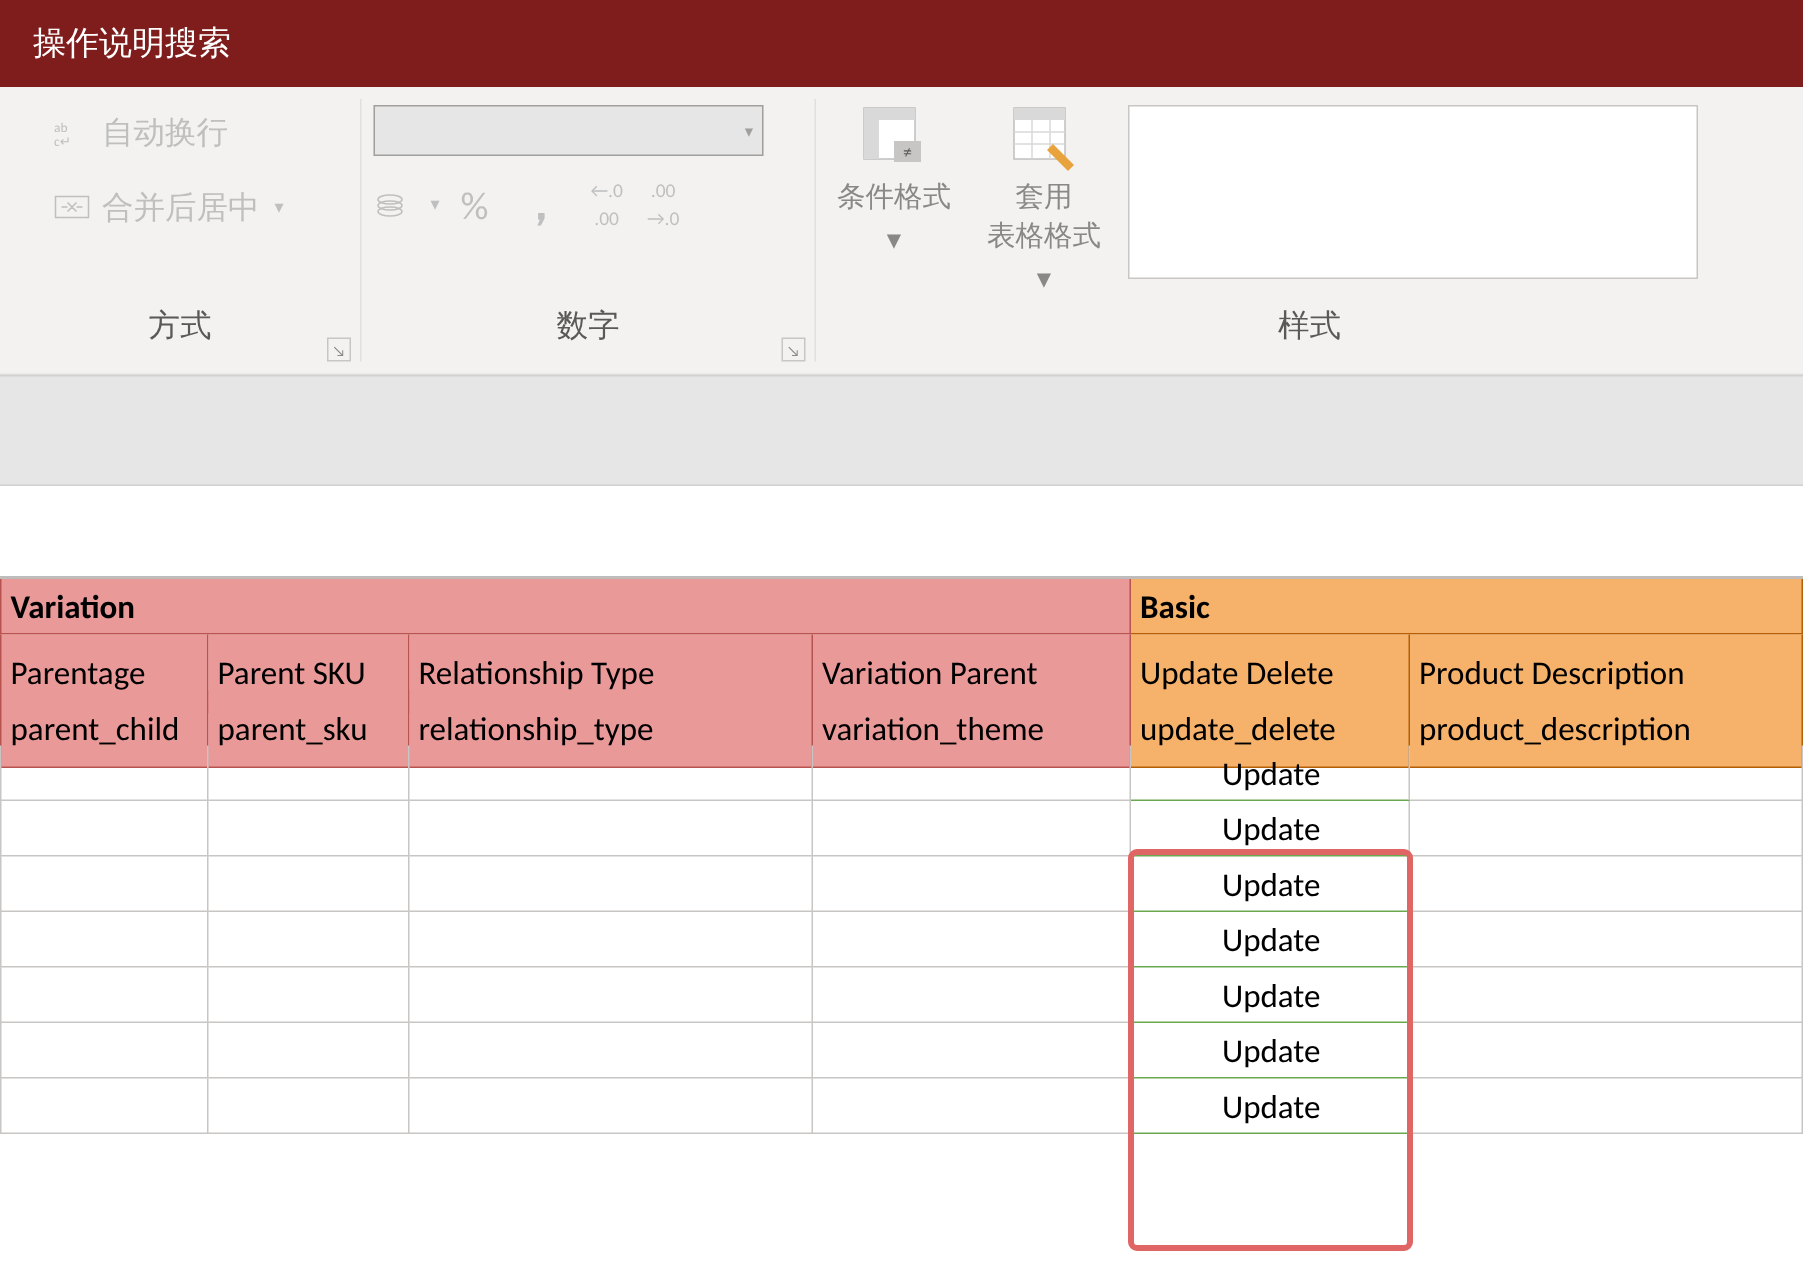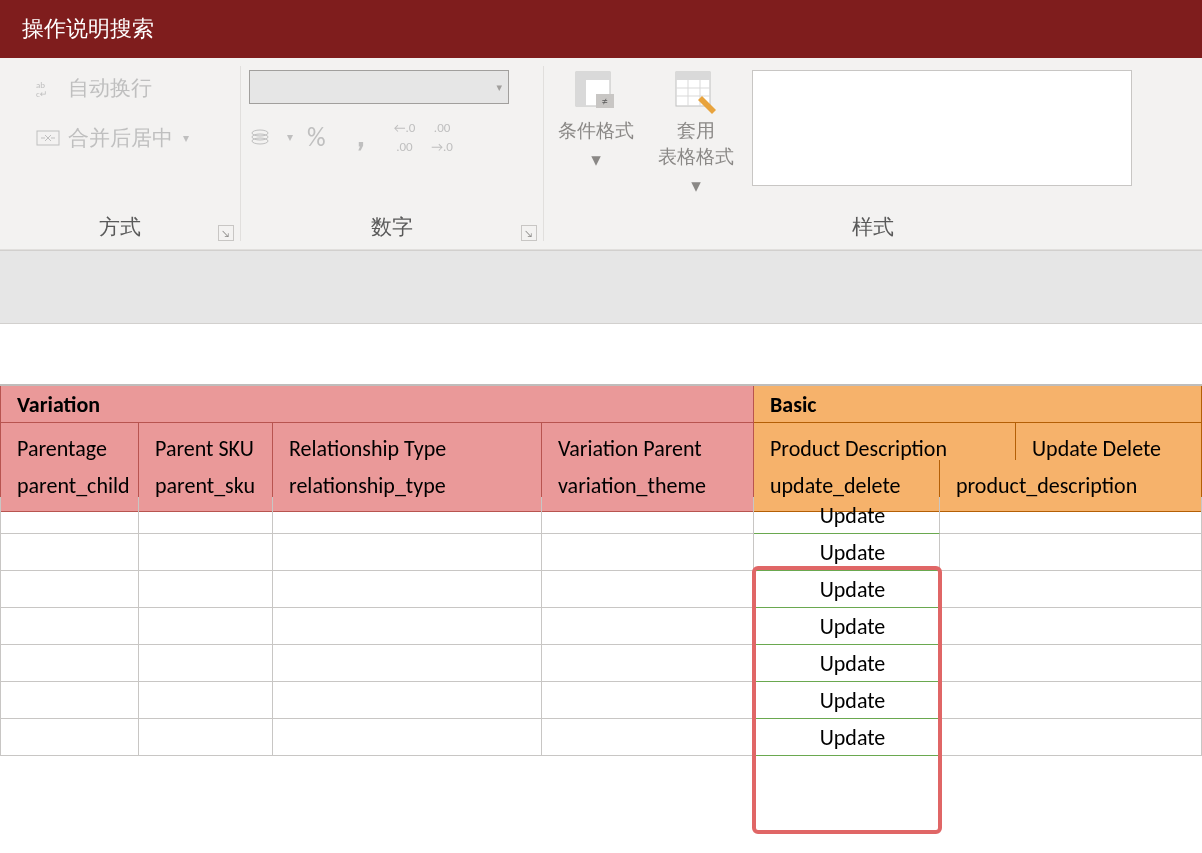--- a/index.html
+++ b/index.html
@@ -1,21 +1,21 @@
 <!DOCTYPE html>
 <html><head>
 <meta charset="utf-8">
 <style>
 * { box-sizing: border-box; margin: 0; padding: 0; }
 body { font-family: "Microsoft YaHei", Calibri, Arial, sans-serif; background: #fff; width: 1202px; height: 853px; overflow: hidden; }
 
 .titlebar { background: #7f1d1d; color: #fff; height: 58px; display: flex; align-items: center; padding-left: 22px; font-size: 22px; }
 
 .ribbon { background: #f3f2f1; border-bottom: 1px solid #e1dfdd; height: 192px; display: flex; position: relative; }
-.ribbon-group { display: flex; flex-direction: column; justify-content: space-between; padding: 12px 8px 6px 8px; position: relative; }
+.ribbon-group { display: flex; flex-direction: column; justify-content: space-between; padding: 12px 8px 16px 8px; position: relative; }
 .ribbon-group-label { text-align: center; font-size: 21px; color: #595959; height: 32px; line-height: 32px; }
 .ribbon-sep { width: 1px; background: #e1dfdd; margin: 8px 0; }
 .ribbon-tools { display: flex; gap: 8px; align-items: flex-start; flex-wrap: wrap; }
 .rb-btn { display: flex; align-items: center; gap: 6px; color: #bfbfbf; font-size: 21px; padding: 4px 6px; cursor: default; }
 .rb-btn .caret { font-size: 12px; margin-left: 4px; color: #bfbfbf; }
 .rb-icon { width: 28px; height: 24px; display: inline-flex; align-items: center; justify-content: center; color: #bfbfbf; font-size: 18px; }
 .launcher { position: absolute; right: 6px; bottom: 8px; width: 16px; height: 16px; border: 1px solid #c8c6c4; display: flex; align-items: center; justify-content: center; font-size: 10px; color: #8a8886; }
 
 .num-format-box { width: 260px; height: 34px; border: 1px solid #a19f9d; background: #e6e6e6; display: flex; align-items: center; justify-content: flex-end; padding-right: 6px; color: #a19f9d; }
 .num-format-box .caret { font-size: 11px; }
@@ -25,21 +25,21 @@
 .style-box { border: 1px solid #c8c6c4; background: #fff; width: 380px; height: 116px; }
 
 .spacer-bar { background: #e6e6e6; height: 74px; border-top: 1px solid #d2d0ce; border-bottom: 1px solid #d2d0ce; }
 .white-bar { background: #fff; height: 62px; border-bottom: 2px solid #bfbdbb; }
 
 .col-headers { background: #e6e6e6; height: 38px; display: flex; border-bottom: 1px solid #a19f9d; }
 .ch { border-right: 1px solid #c8c6c4; display: flex; align-items: center; justify-content: center; font-size: 22px; color: #595959; position: relative; cursor: default; }
 .ch:first-child { border-left: 1px solid #c8c6c4; }
 
 .row { display: flex; height: 37px; }
-.cell { border-right: 1px solid #c8c6c4; border-bottom: 1px solid #c8c6c4; font-size: 22px; padding: 2px 4px 2px 16px; overflow: hidden; white-space: nowrap; display: flex; align-items: center; }
+.cell { border-right: 1px solid #c8c6c4; border-bottom: 1px solid #c8c6c4; font-size: 22px; padding: 2px 4px 2px 6px; overflow: hidden; white-space: nowrap; display: flex; align-items: center; }
 .row .cell:first-child { border-left: 1px solid #c8c6c4; }
 
 .section-var { background: #ea9999; border-color: #b85450 !important; border-bottom: 1px solid #b85450; border-right: 1px solid #b85450; }
 .section-basic { background: #f6b26b; border-color: #b45f06 !important; border-bottom: 1px solid #b45f06; border-right: 1px solid #b45f06; }
 .bold { font-weight: 700; }
 
 .row-section .cell { height: 37px; }
 .row-head2 .cell, .row-head3 .cell { height: 52px; font-size: 22px; }
 
 .update-cell { justify-content: center; border-bottom: 1px solid #6aa84f !important; font-size: 22px; }
@@ -167,22 +167,22 @@
   <div class="row row-section">
     <div class="cell section-var bold" style="width:754px;">Variation</div>
     <div class="cell section-basic bold" style="width:448px;">Basic</div>
   </div>
 
   <div class="row row-head2">
     <div class="cell section-var c-AL">Parentage</div>
     <div class="cell section-var c-AM">Parent SKU</div>
     <div class="cell section-var c-AN">Relationship Type</div>
     <div class="cell section-var c-AO">Variation Parent</div>
+    <div class="cell section-basic c-AP">Update Delete</div>
     <div class="cell section-basic c-AQ">Product Description</div>
-    <div class="cell section-basic c-AP">Update Delete</div>
   </div>
 
   <div class="row row-head3">
     <div class="cell section-var c-AL">parent_child</div>
     <div class="cell section-var c-AM">parent_sku</div>
     <div class="cell section-var c-AN">relationship_type</div>
     <div class="cell section-var c-AO">variation_theme</div>
     <div class="cell section-basic c-AP">update_delete</div>
     <div class="cell section-basic c-AQ">product_description</div>
   </div>

